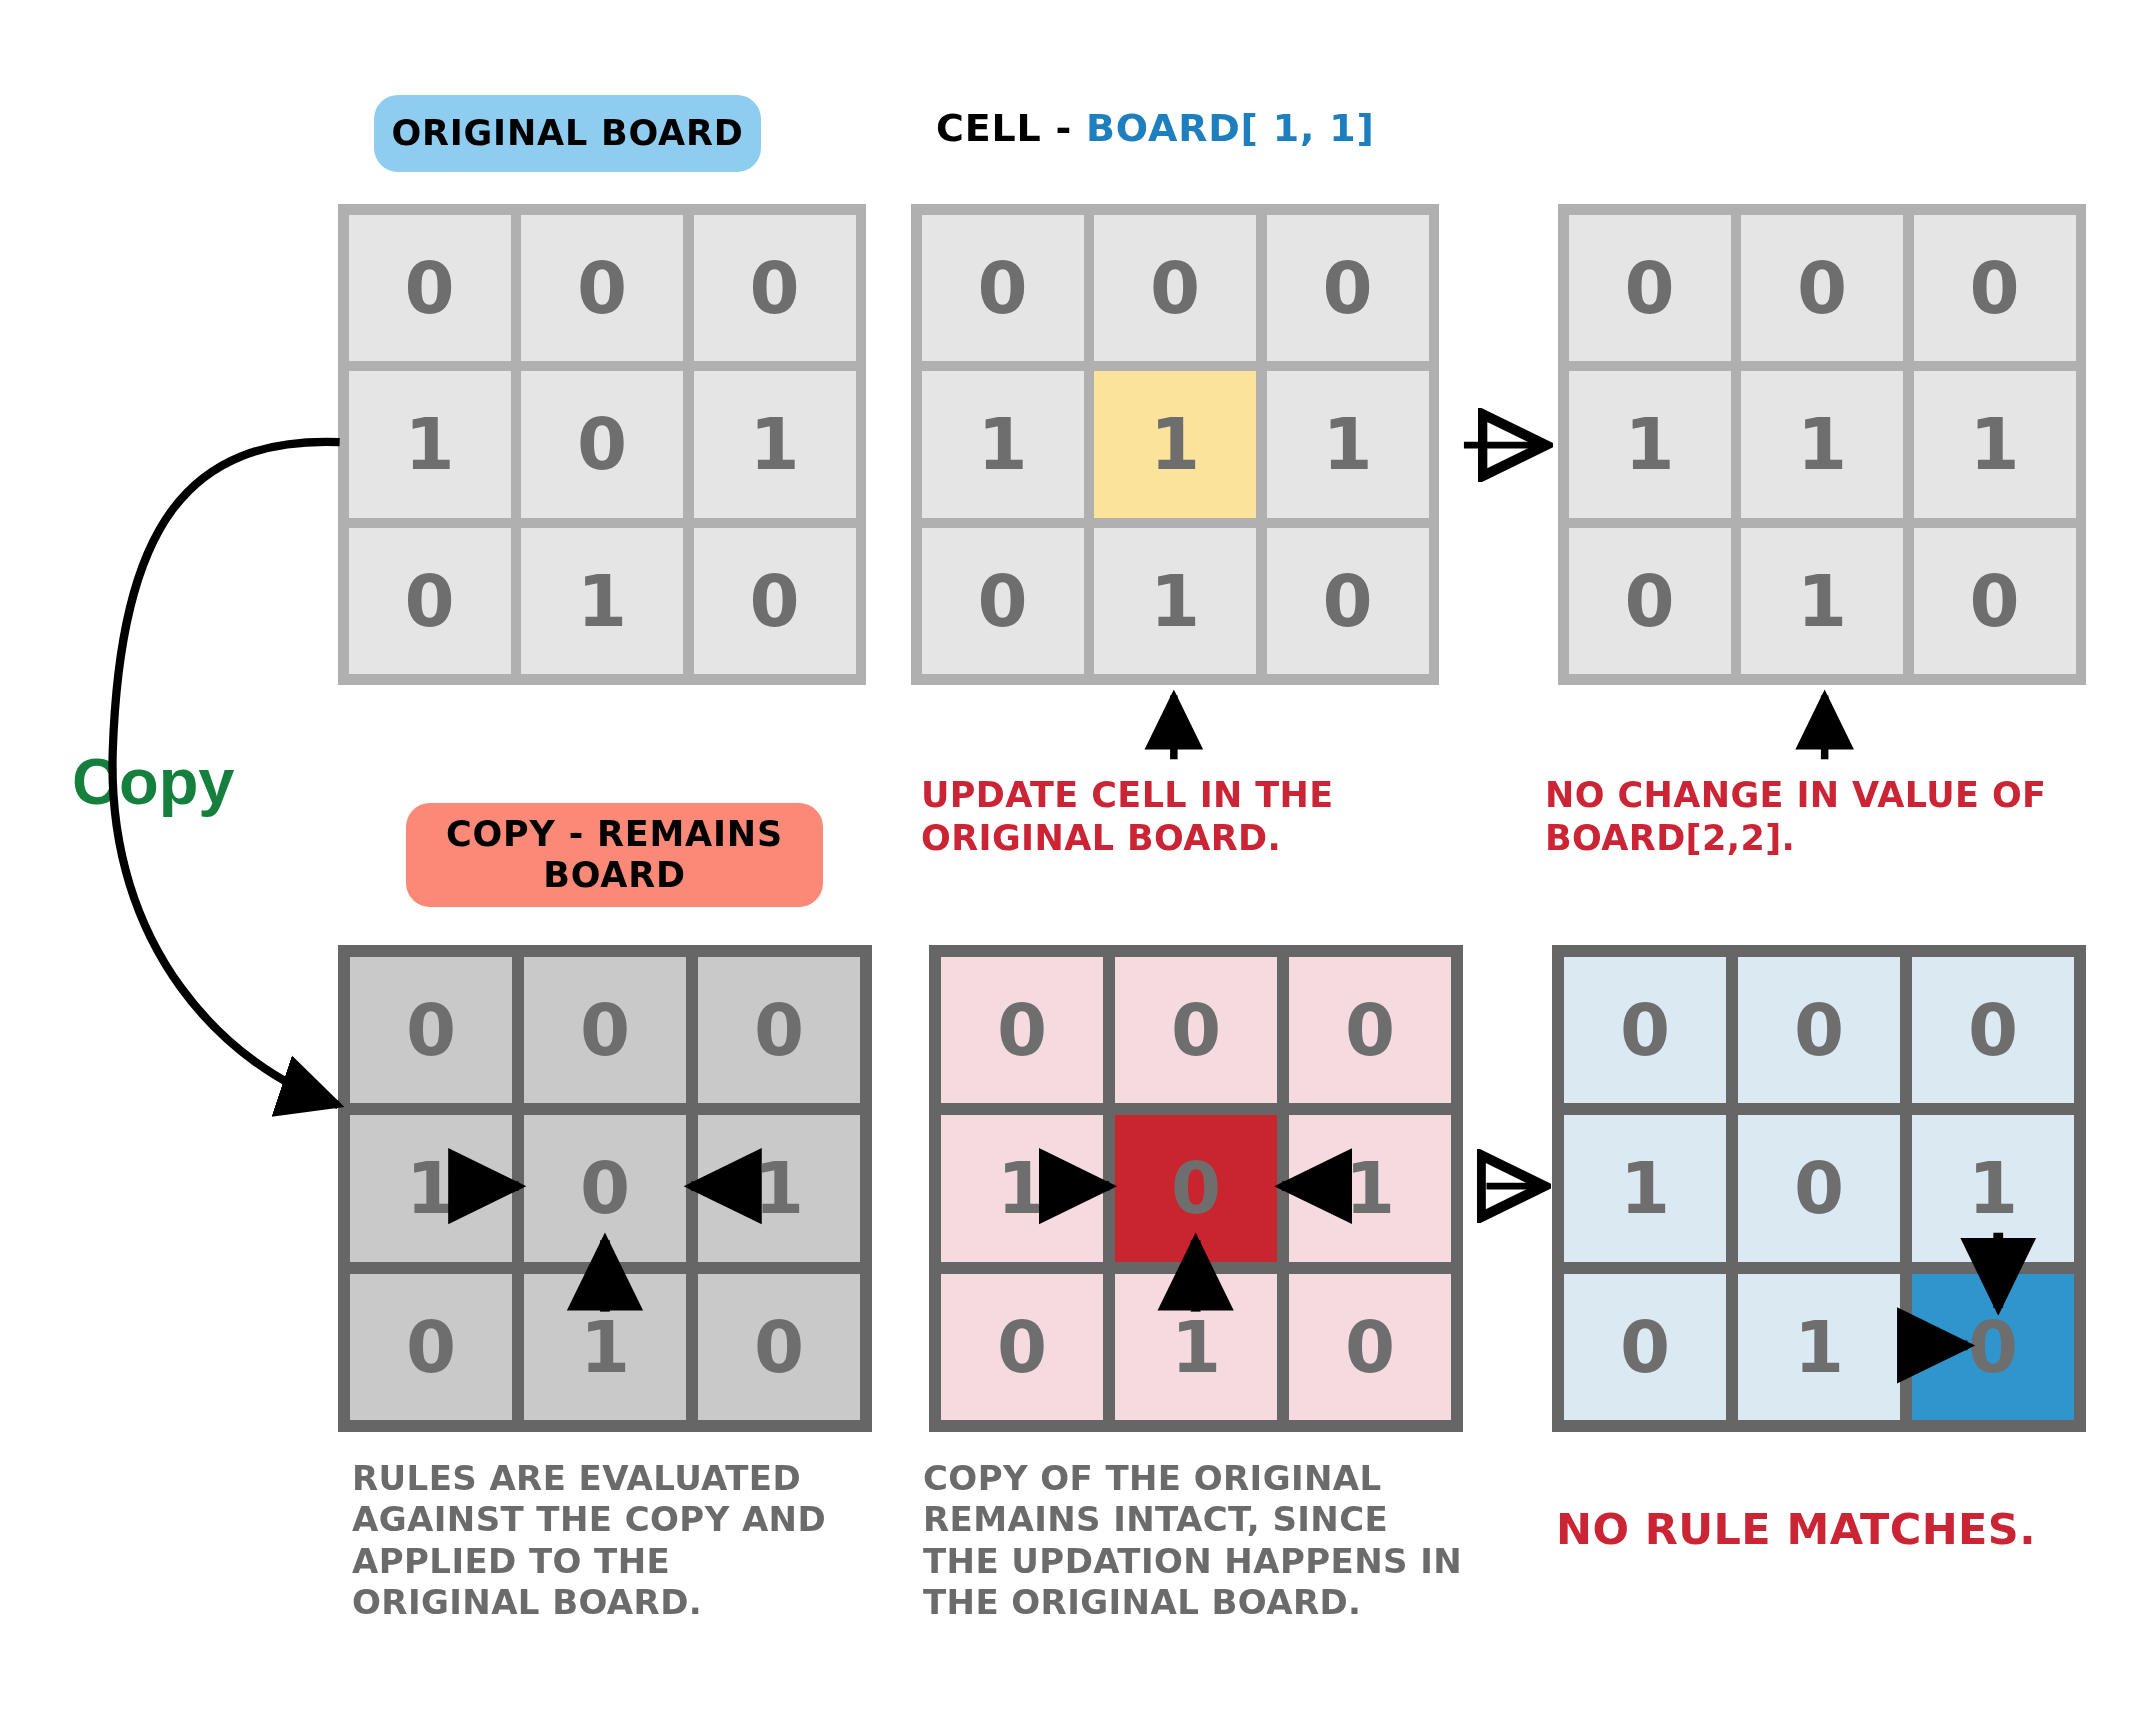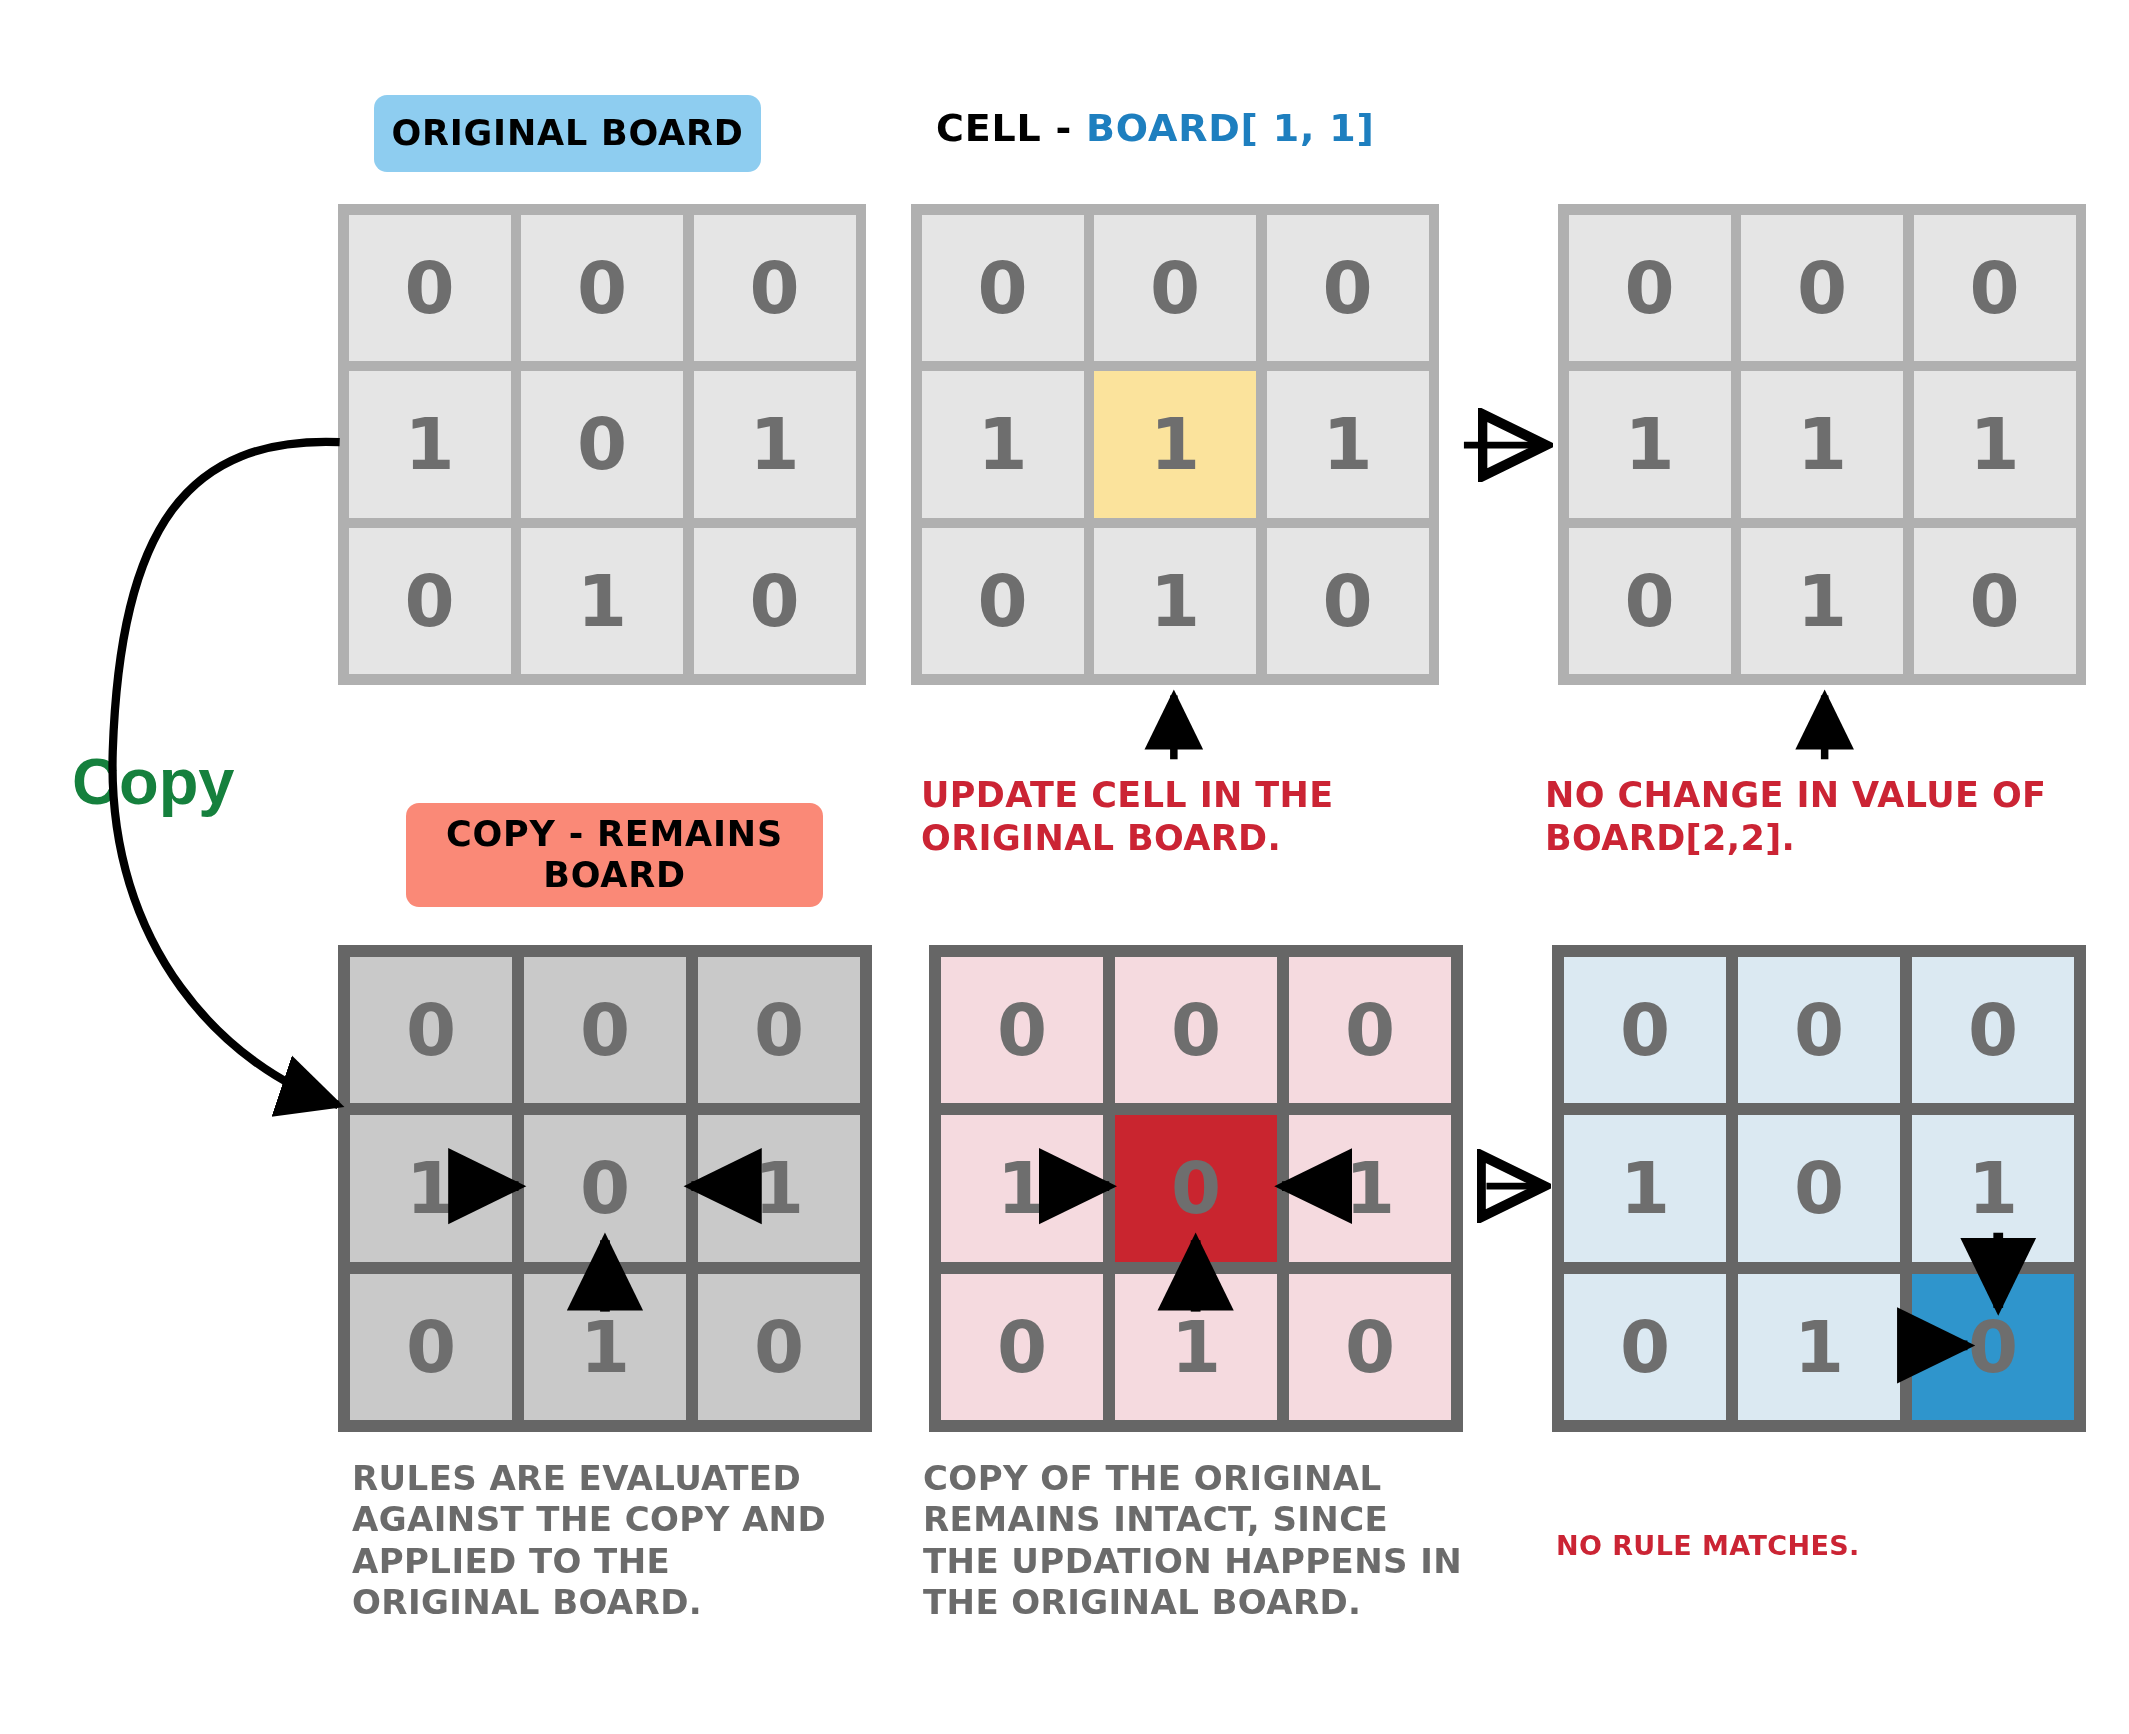--- a/index.html
+++ b/index.html
@@ -4,21 +4,21 @@
 <style>
   html,body{margin:0;padding:0;background:#ffffff;}
   body{
     width:2129px;height:1735px;position:relative;overflow:hidden;
     font-family:"DejaVu Sans",sans-serif;
   }
   .stage{position:absolute;left:0;top:0;width:2129px;height:1735px;}
 
   
   .chip{
-    position:absolute;border-radius:13px;
+    position:absolute;border-radius:24px;
     display:flex;align-items:center;justify-content:center;
     text-align:center;font-weight:700;color:#000000;
     font-family:"DejaVu Sans",sans-serif;
     letter-spacing:0.8px;line-height:1.18;
   }
   .chip-blue{background:#8ECDF0;}
   .chip-salmon{background:#FA8977;}
 
   .plain-title{
     position:absolute;text-align:left;font-weight:700;
@@ -152,21 +152,21 @@
     </div>
 
   <div class="caption cap-red" style="left:921px;top:774px;width:496px;font-size:35px;">UPDATE CELL IN THE ORIGINAL BOARD.</div>
 
   <div class="caption cap-red" style="left:1545px;top:774px;width:526px;font-size:35px;">NO CHANGE IN VALUE OF BOARD[2,2].</div>
 
   <div class="caption cap-gray" style="left:923px;top:1458px;width:541px;font-size:34px;">COPY OF THE ORIGINAL REMAINS INTACT, SINCE THE UPDATION HAPPENS IN THE ORIGINAL BOARD.</div>
 
   <div class="caption cap-gray" style="left:352px;top:1458px;width:496px;font-size:34px;">RULES ARE EVALUATED AGAINST THE COPY AND APPLIED TO THE ORIGINAL BOARD.</div>
 
-  <div class="caption cap-red" style="left:1556px;top:1503px;width:526px;font-size:27px;margin-top:27px;">NO RULE MATCHES.</div>
+  <div class="caption cap-red" style="left:1556px;top:1503px;width:526px;font-size:43px;">NO RULE MATCHES.</div>
 
   <svg class="overlay" viewBox="0 0 2833 2308">
     <defs>
       <marker id="solidArrow" markerWidth="9" markerHeight="9" refX="7.2" refY="4.5" orient="auto" markerUnits="strokeWidth">
         <path d="M0,0.6 L8,4.5 L0,8.4 Z" fill="#000000"></path>
       </marker>
       <marker id="openArrow" markerWidth="11" markerHeight="11" refX="9" refY="5.5" orient="auto" markerUnits="strokeWidth">
         <path d="M0.6,0.9 L10,5.5 L0.6,10.1 Z" fill="none" stroke="#000000" stroke-width="1.5"></path>
       </marker>
     </defs>

